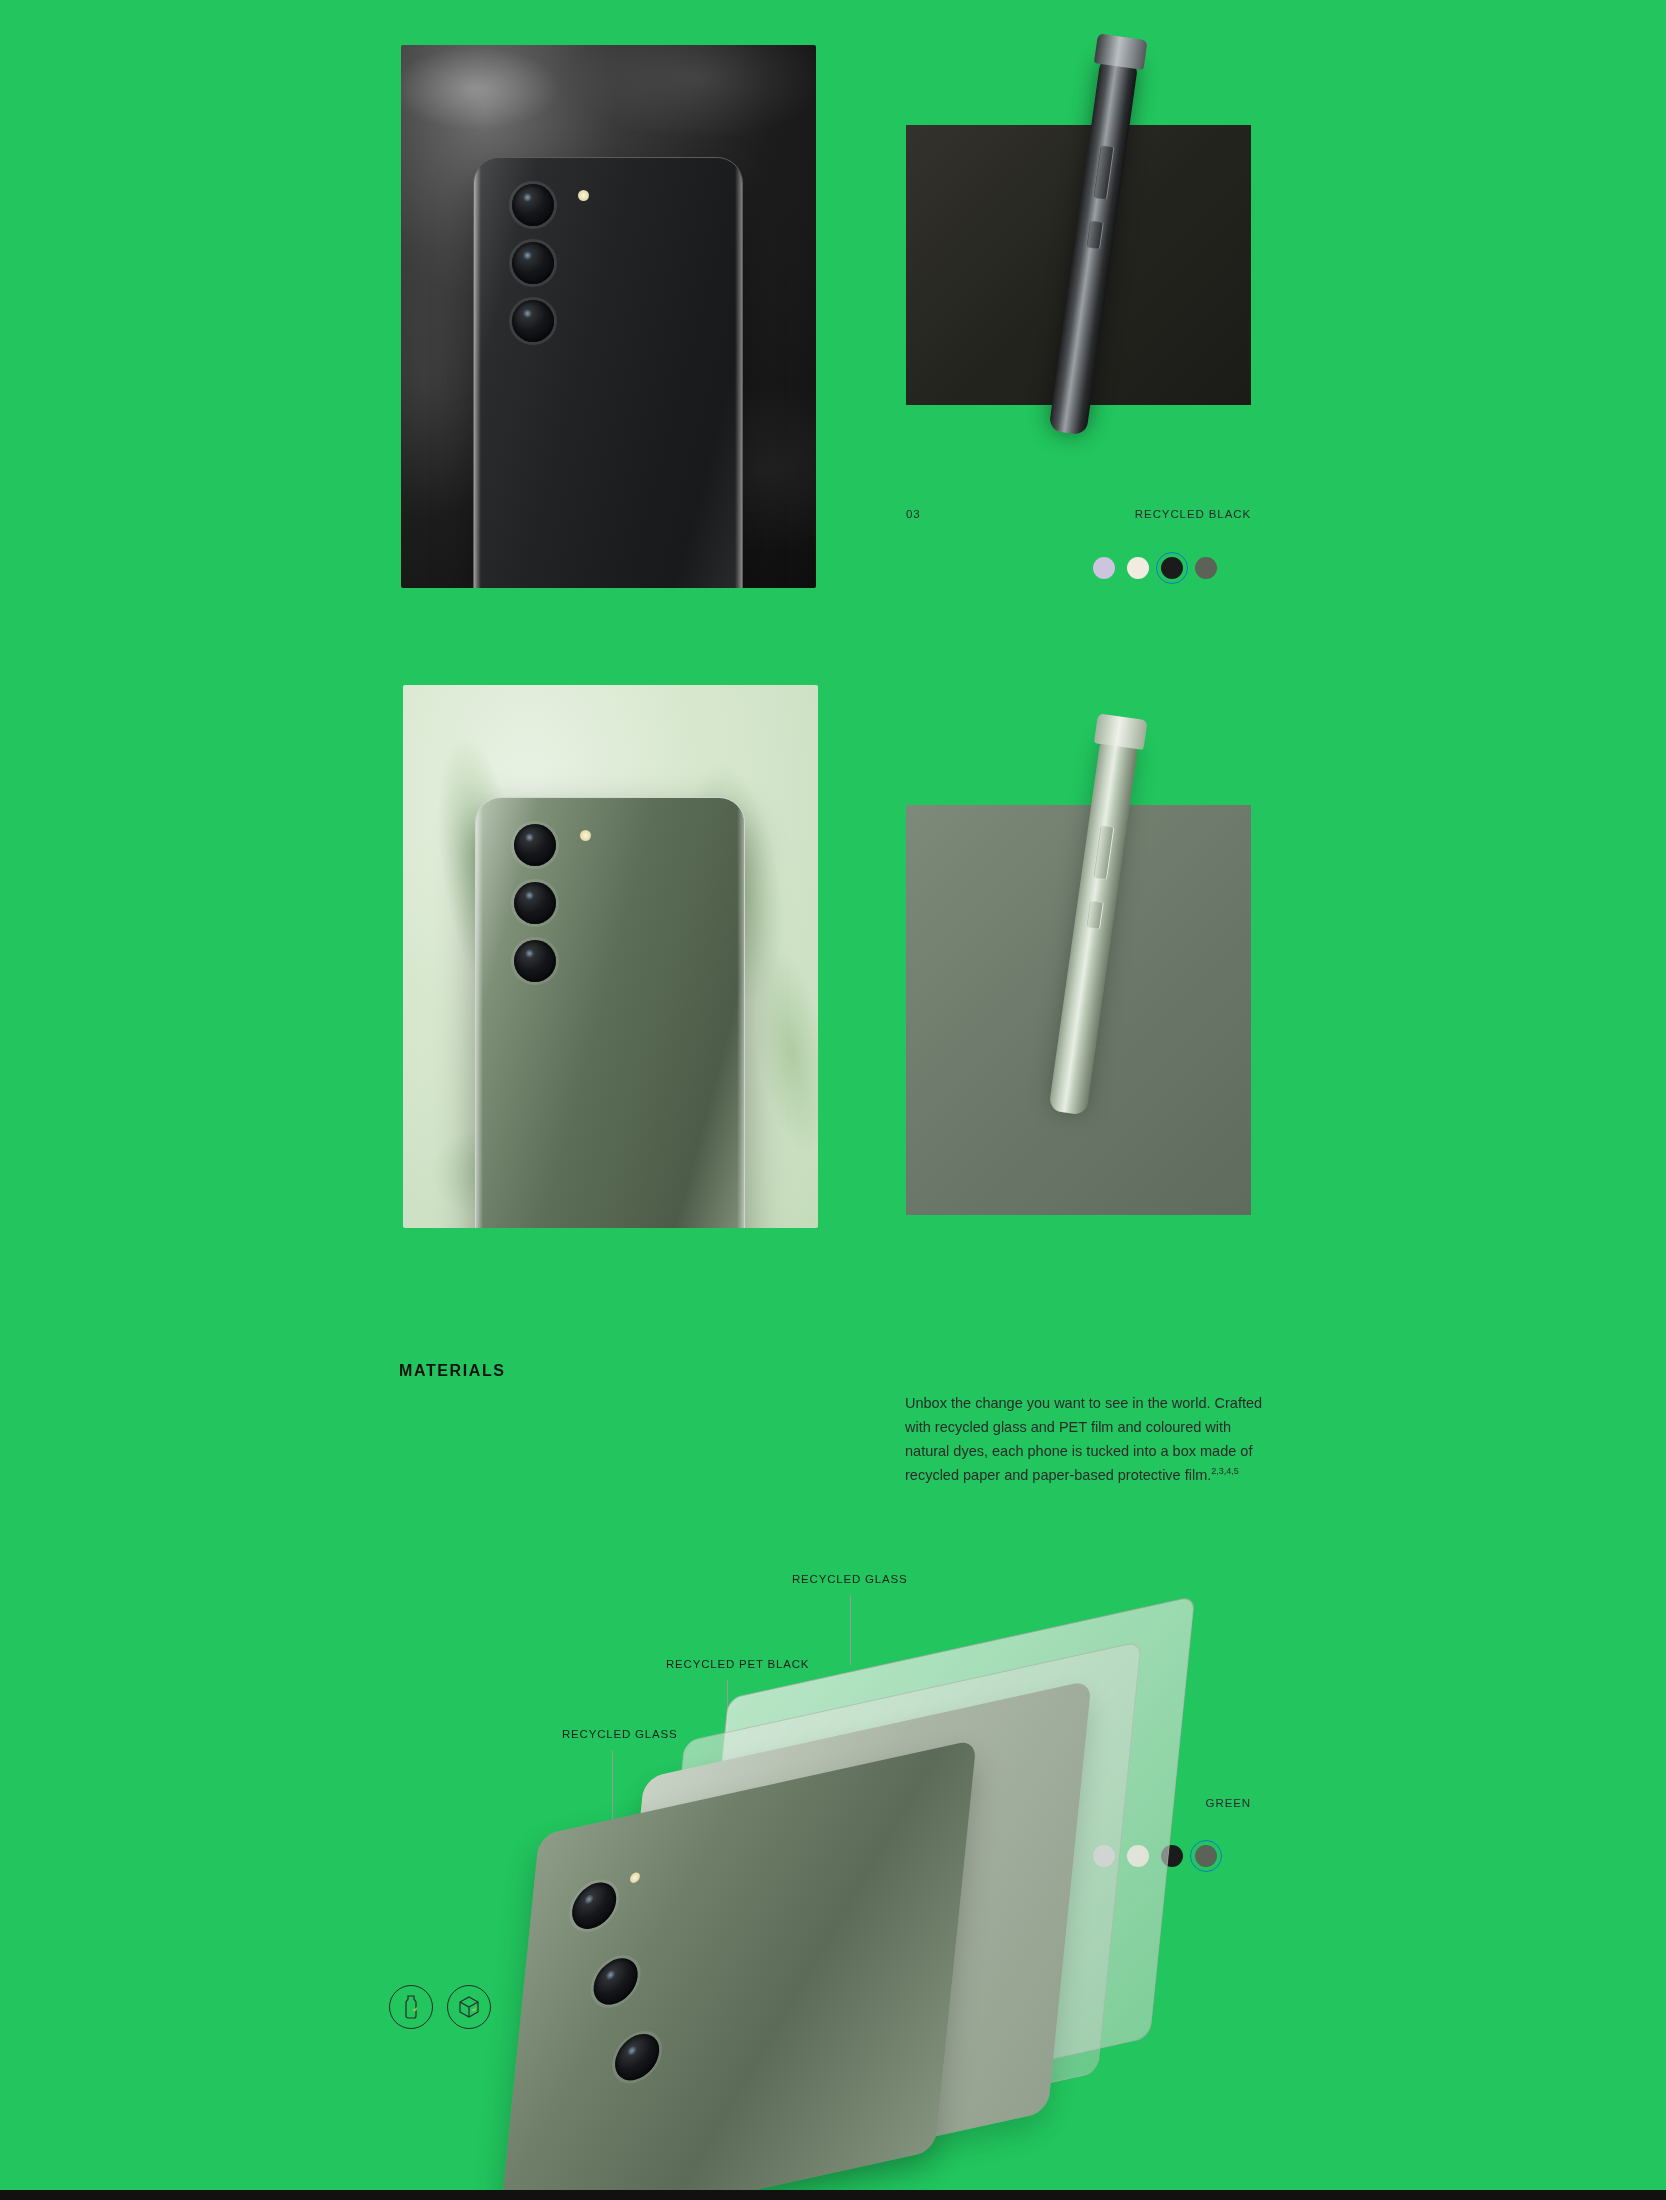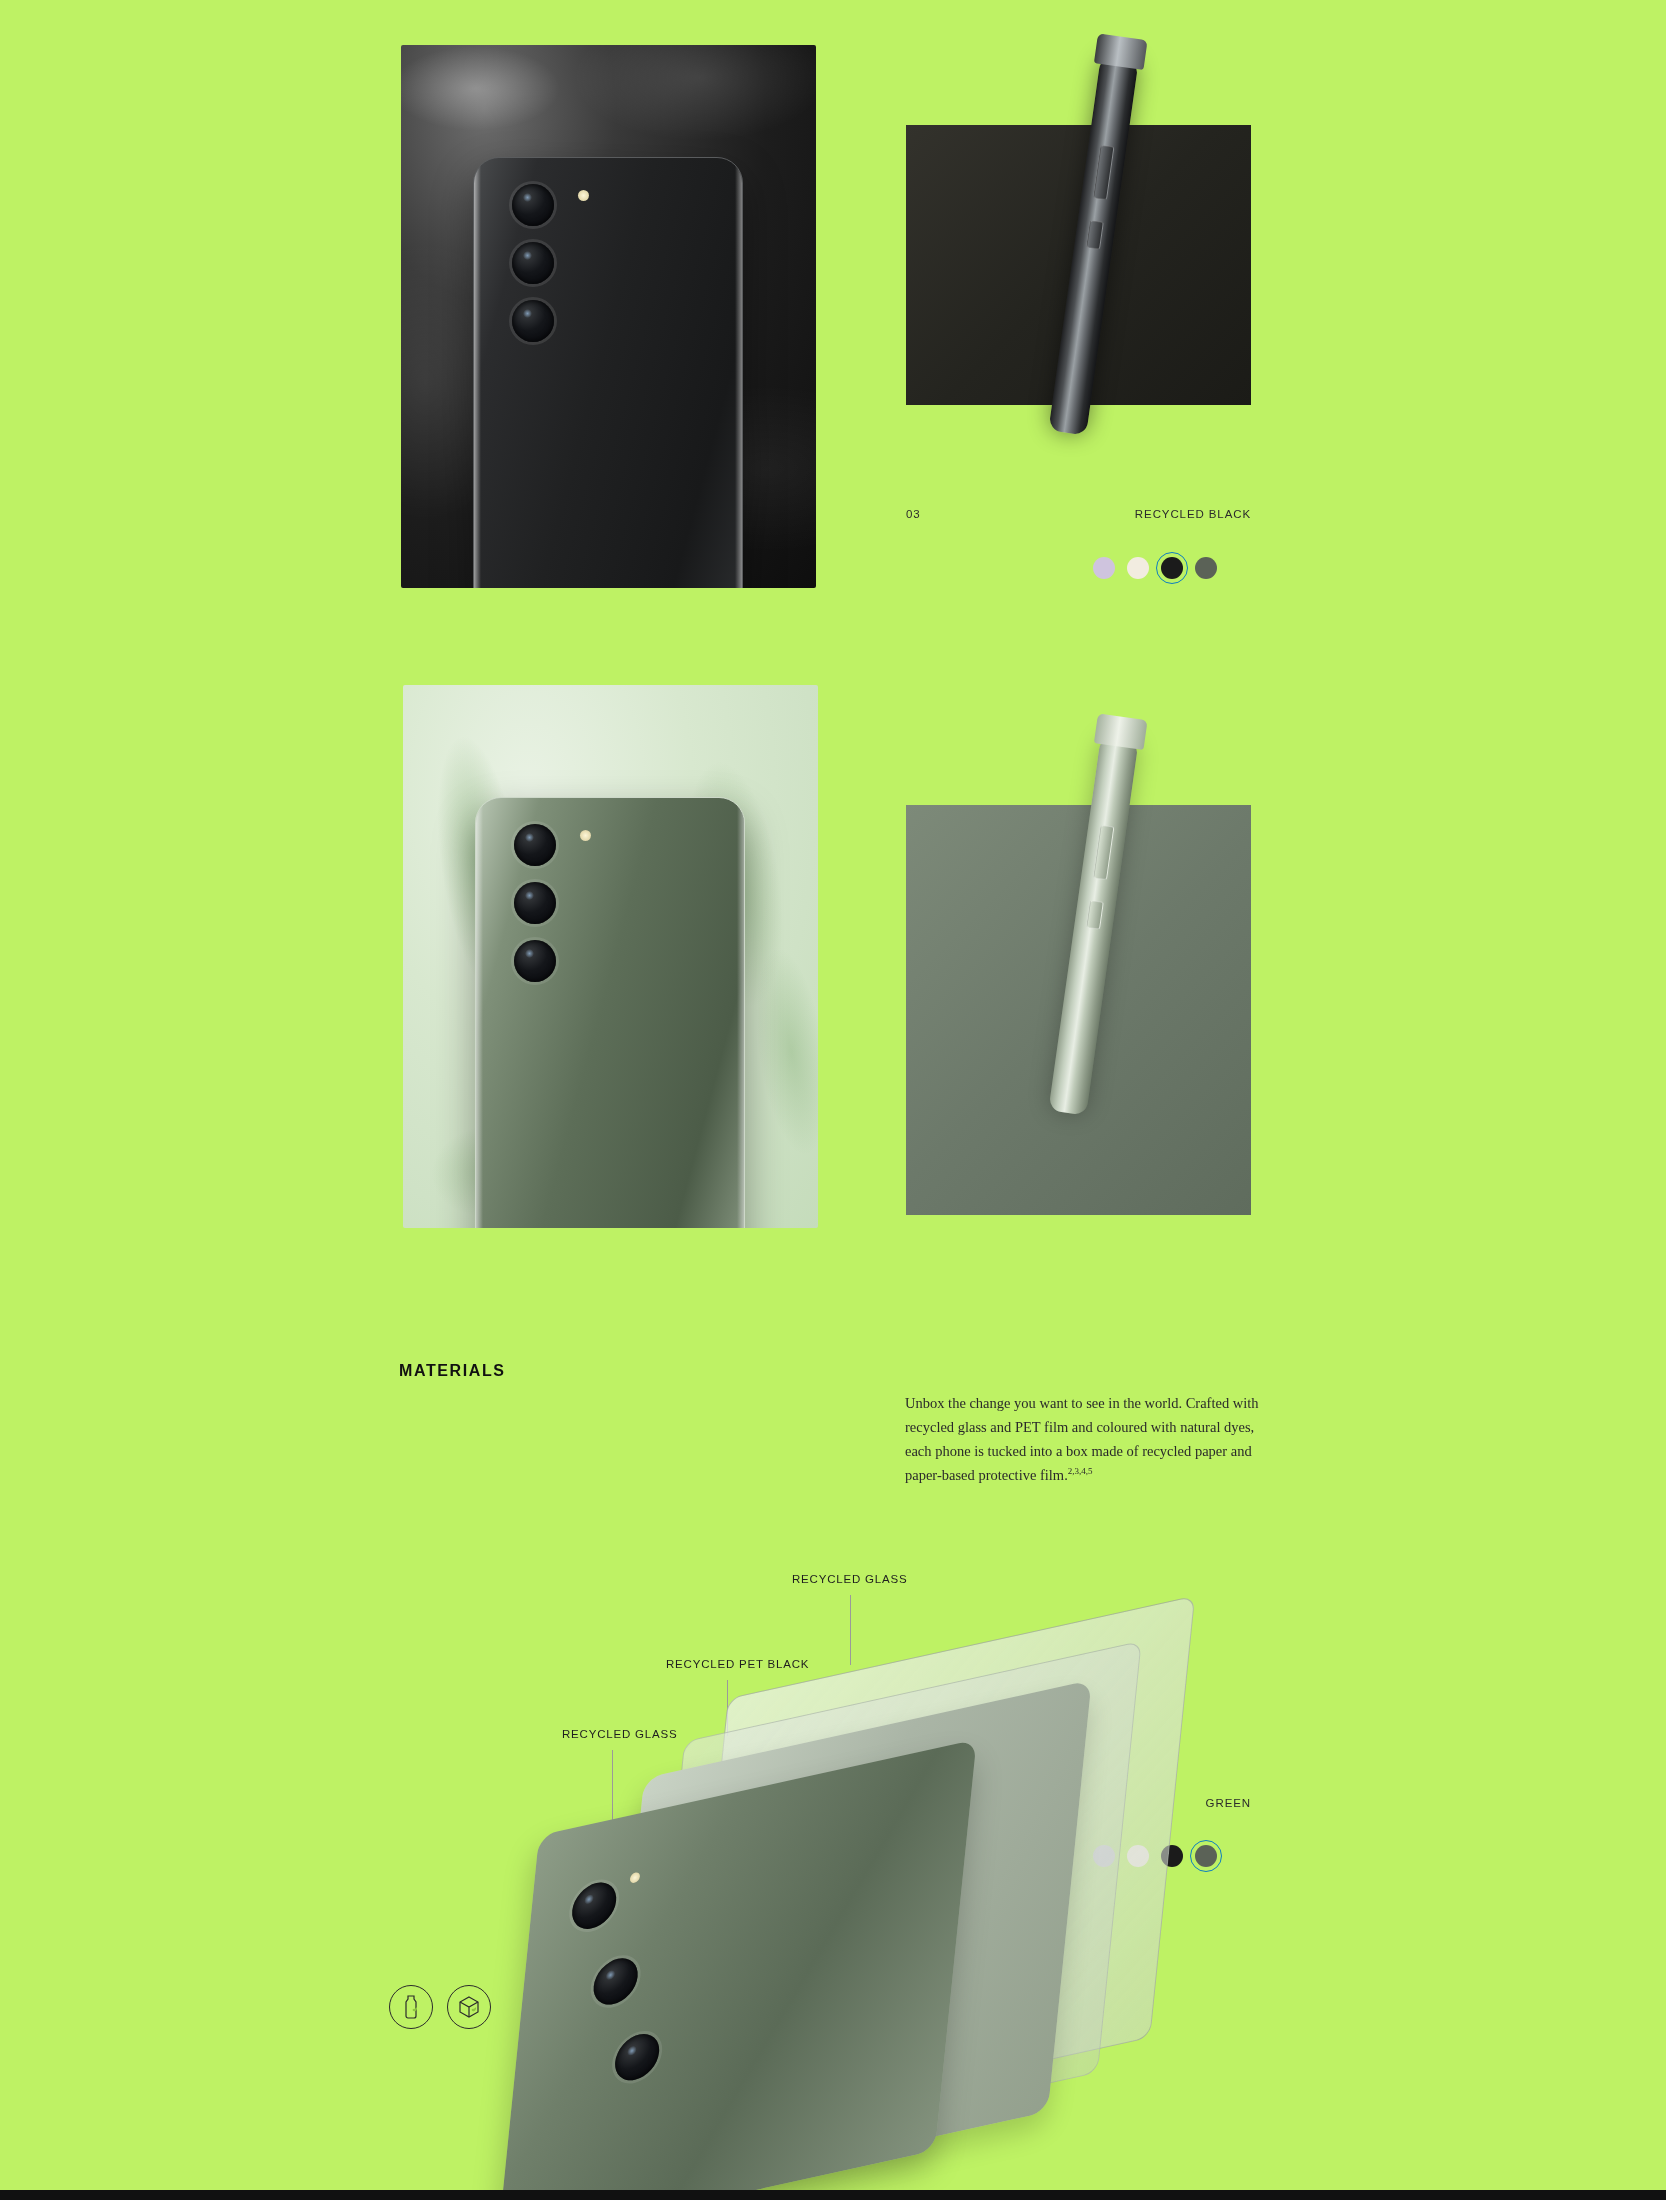--- a/index.html
+++ b/index.html
@@ -9,21 +9,21 @@
     height: 2200px;
     background: #ffffff;
     font-family: "Liberation Sans", sans-serif;
     overflow: hidden;
   }
 
   .page {
     position: relative;
     width: 1666px;
     height: 2200px;
-    background: #bef264;
+    background: #22c55e;
   }
 
   
   .content {
     position: absolute;
     left: 0; top: 0;
     width: 1666px;
     height: 2200px;
   }
 
@@ -347,21 +347,21 @@
       <div class="swatches" style="left:1093px; top:1205px;">
         <div class="swatch" style="background:#cfc4de;"></div>
         <div class="swatch" style="background:#f2ece0;"></div>
         <div class="swatch" style="background:#1b1b1b;"></div>
         <div class="swatch selected" style="background:#5b6257;"></div>
       </div>
     </div>
 
     <div class="materials" style="left:399px; top:1362px; width:880px; height:160px;">
       <div class="eyebrow">MATERIALS</div>
-      <div class="body-copy" style="left:506px; top:30px;font-family:Liberation Serif, serif;">
+      <div class="body-copy" style="left:506px; top:30px;">
         <span>Unbox the change you want to see in the world. Crafted with recycled glass and PET film and coloured with natural dyes, each phone is tucked into a box made of recycled paper and paper-based protective film.</span><sup>2,3,4,5</sup>
       </div>
     </div>
 
     <div class="diagram" style="left:399px; top:1545px; width:880px; height:520px;">
 
       <div class="cal-label" style="left:393px; top:28px;">RECYCLED GLASS</div>
       <div class="cal-line" style="left:451px; top:50px; height:70px;"></div>
 
       <div class="cal-label" style="left:267px; top:113px;">RECYCLED PET BLACK</div>

